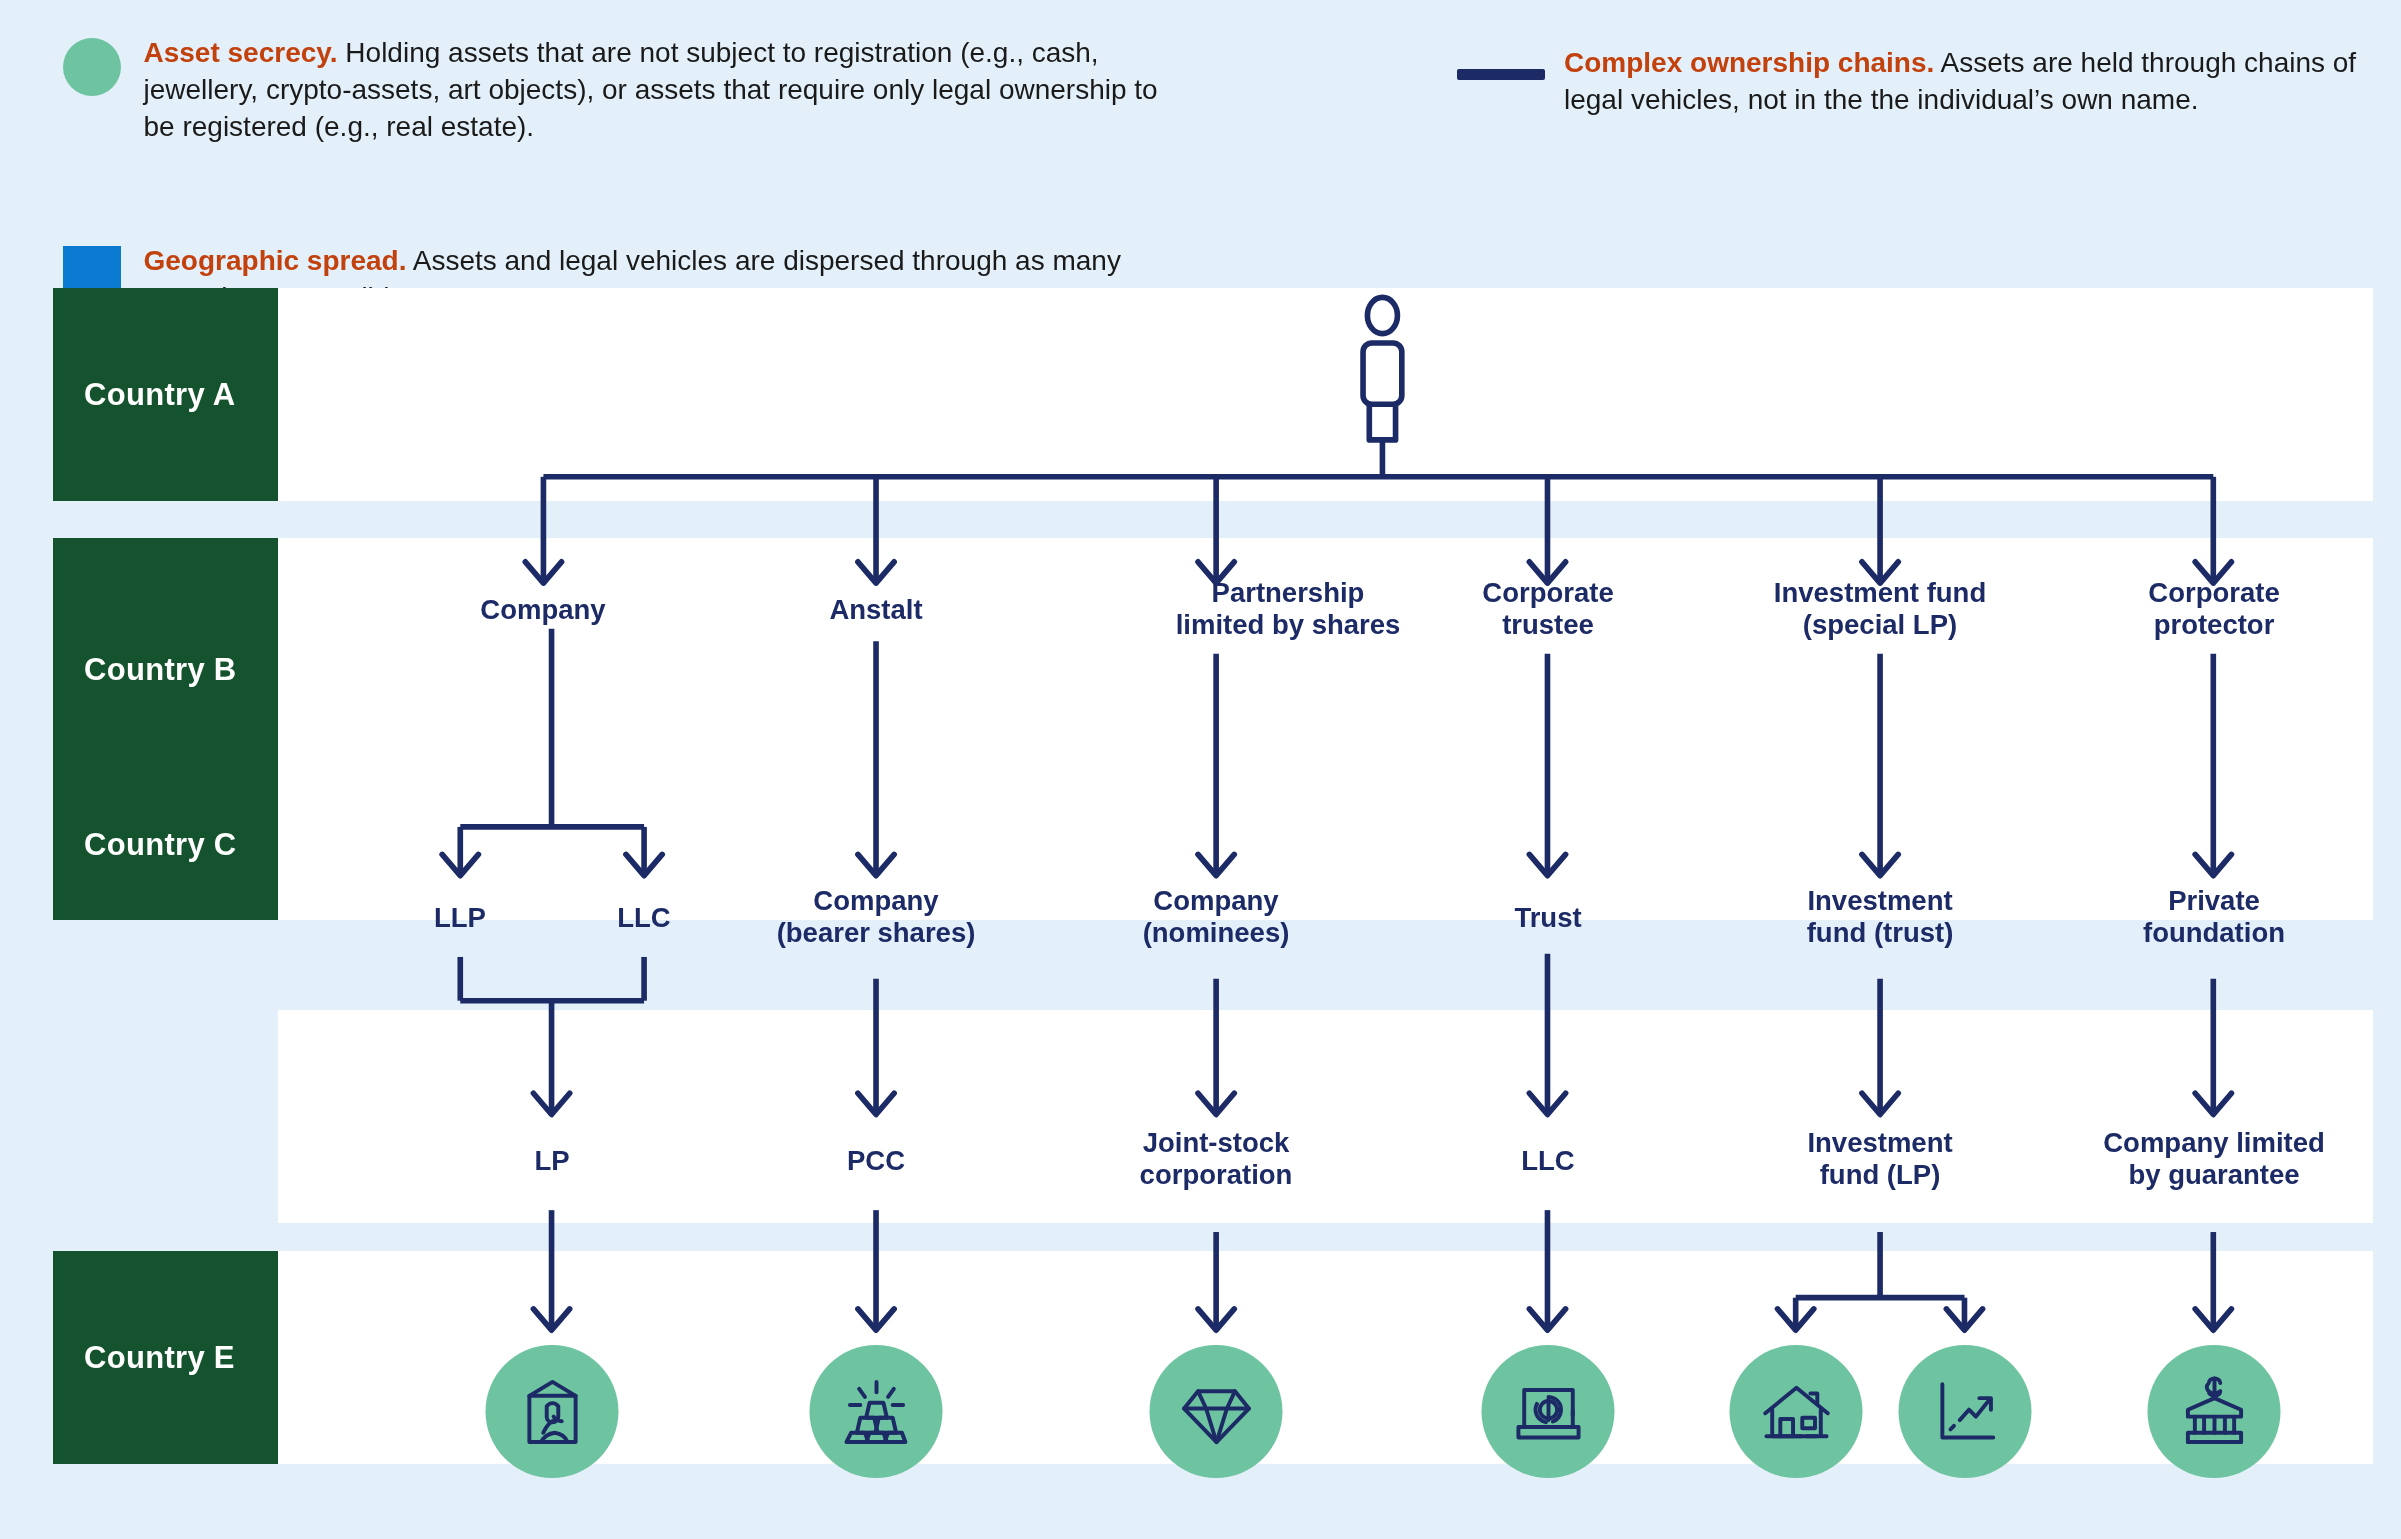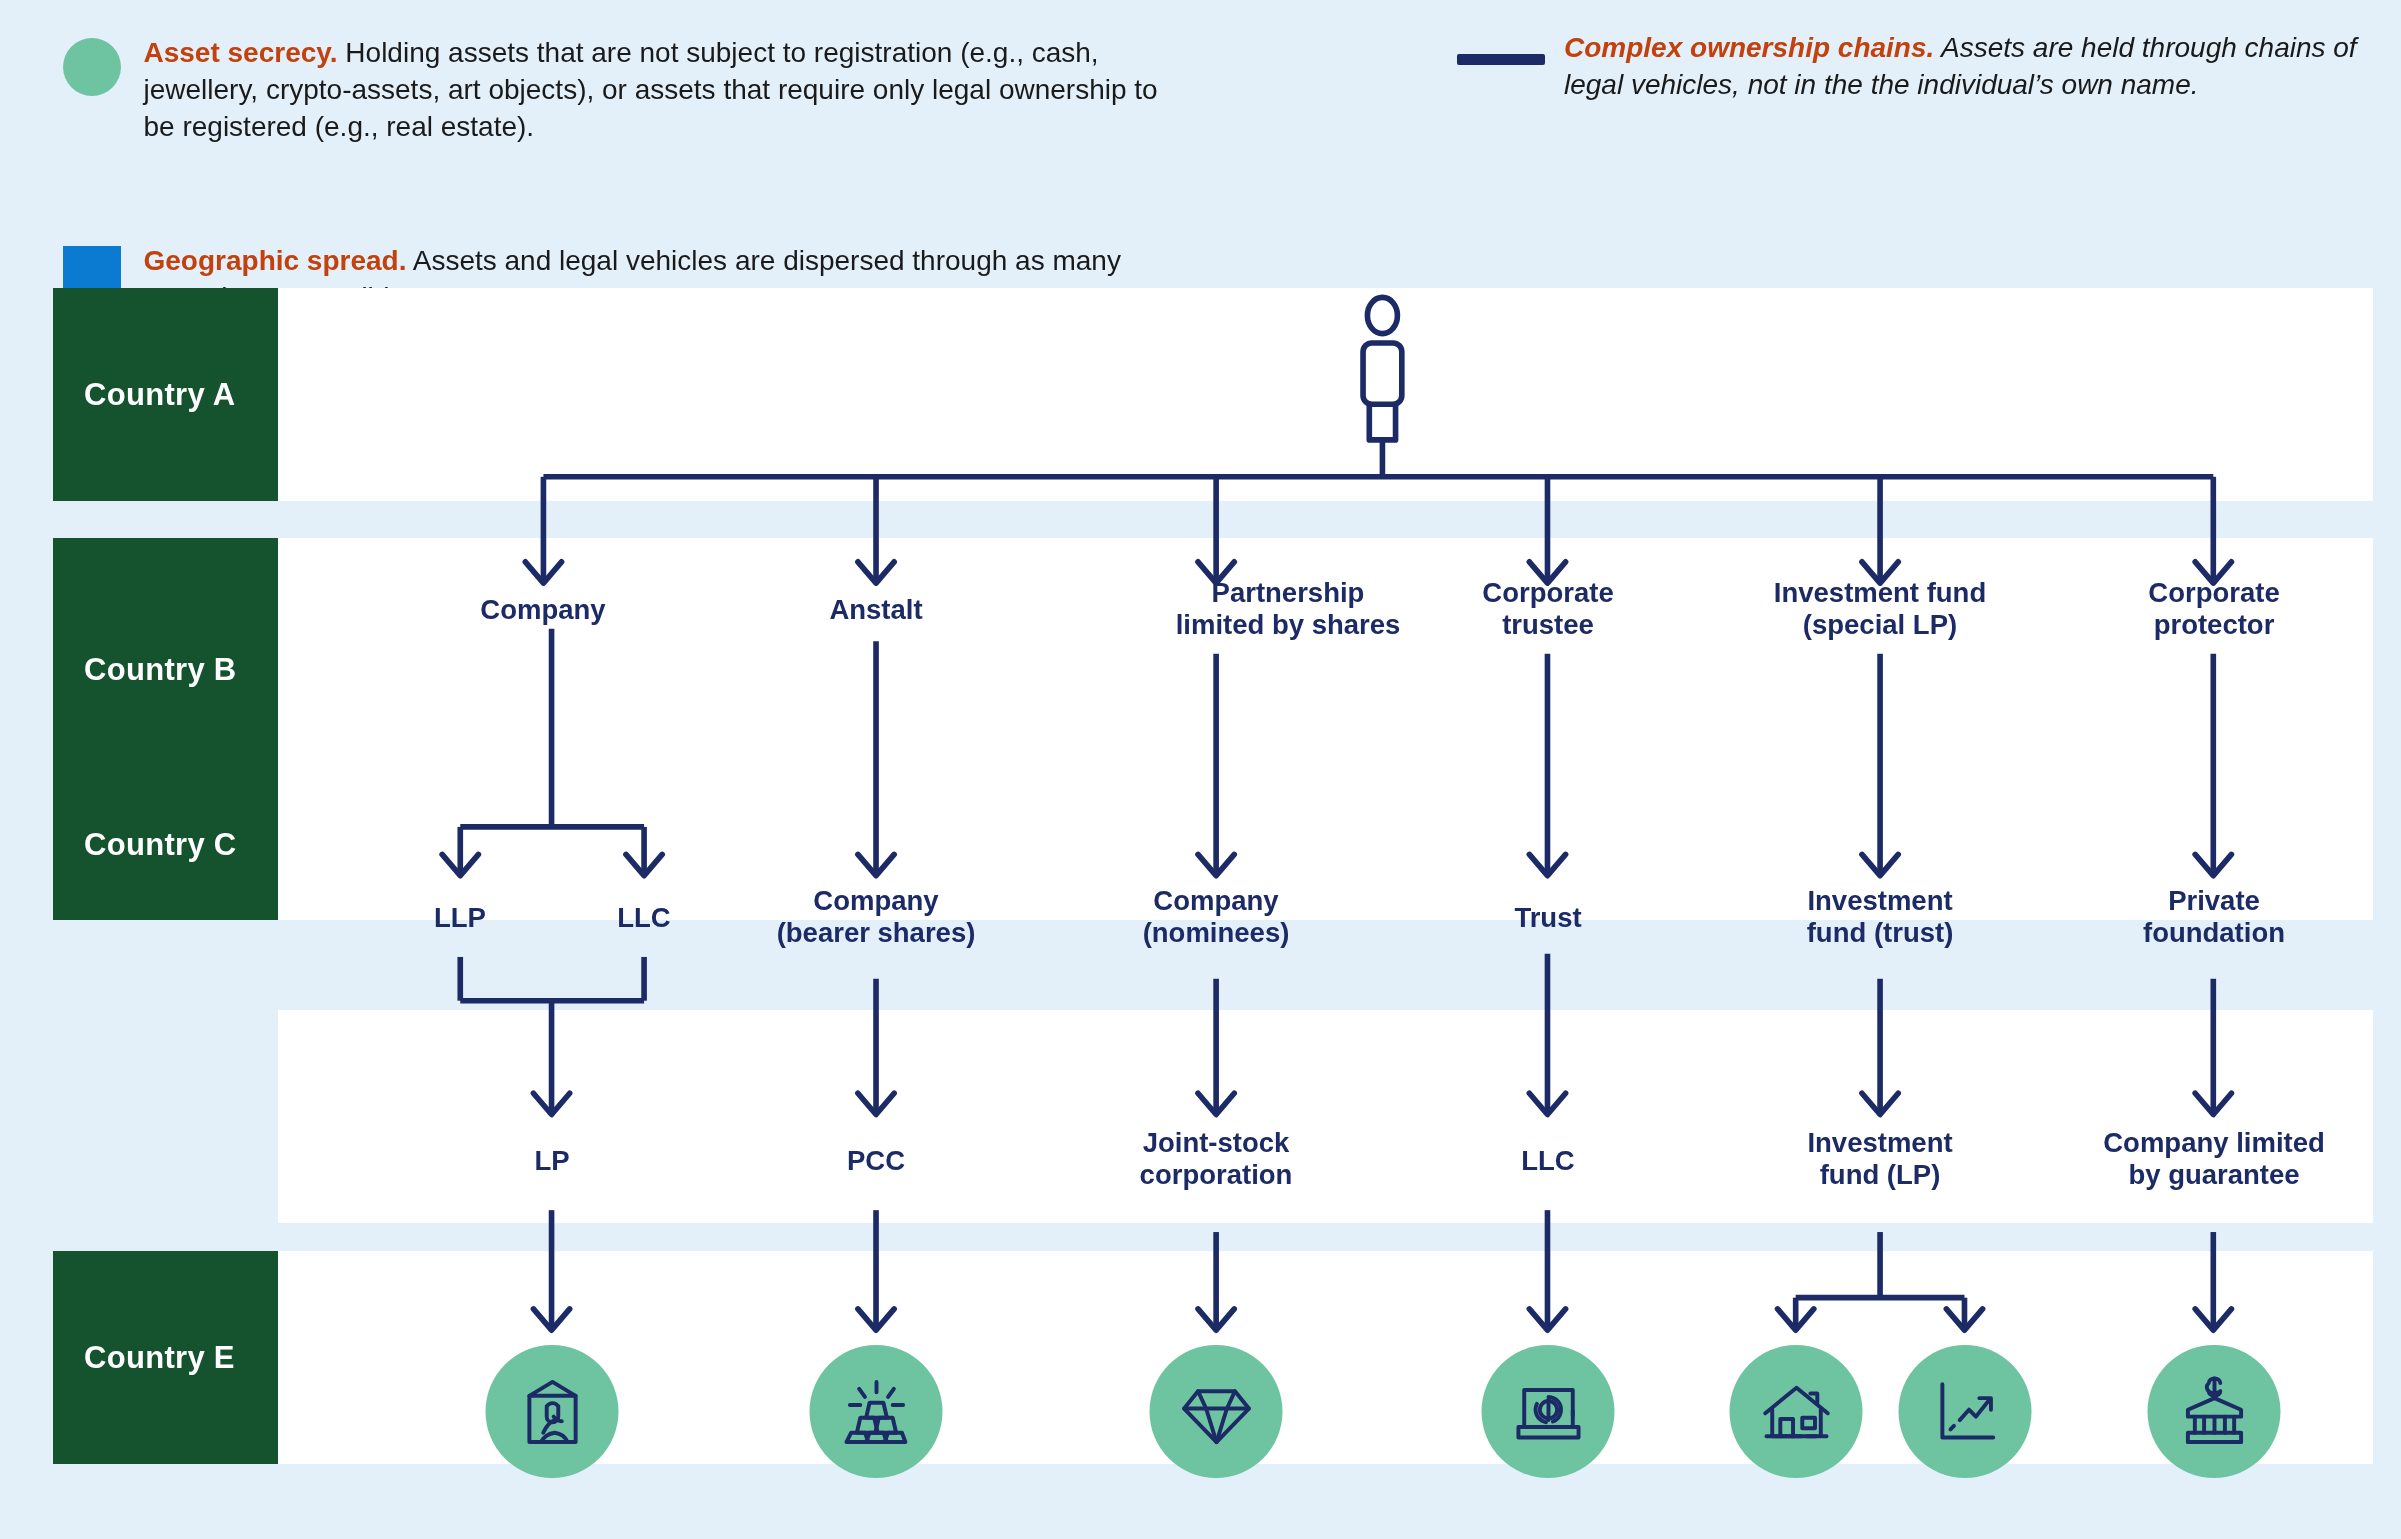--- a/index.html
+++ b/index.html
@@ -14,21 +14,21 @@
   #legend{position:absolute;left:0;top:0;width:2401px;height:288px;}
   .legend-item{position:absolute;display:flex;align-items:flex-start;}
   .lg-swatch{flex:0 0 auto;margin-right:22.5px;}
   .sw-circle{width:58px;height:58px;border-radius:50%;background:#6ec4a0;margin-top:3.8px;}
   .sw-square{width:58px;height:58px;background:#0b7ad1;margin-top:3.8px;}
   .sw-line{width:88px;height:11.3px;background:#1c2a66;border-radius:1.9px;margin-top:25px;}
   .lg-text{font-size:28px;line-height:1.33;color:#1a1a1a;}
   .lg-text b{font-weight:bold;color:#c2410c;}
   #lg-asset{left:63px;top:34px;width:1101px;}
   #lg-geo{left:63px;top:194px;width:1101px;margin-top:48px;}
-  #lg-chain{left:1457px;top:29px;width:901px;font-style:italic;}
+  #lg-chain{left:1457px;top:44px;width:901px;}
   #lg-chain .lg-swatch{margin-right:19px;}
 
   
   #diagram{position:absolute;left:0;top:288px;width:2401px;height:1251px;}
   .row{position:absolute;left:0;width:2401px;}
   .row .label-box{position:absolute;left:53px;width:225px;height:100%;
     background:#14532d;display:flex;align-items:center;}
   .row .label-box span{color:#fff;font-size:31px;font-weight:bold;padding-left:31px;letter-spacing:0.3px;}
   .row .canvas{position:absolute;left:278px;right:28px;height:100%;background:#ffffff;}
 

